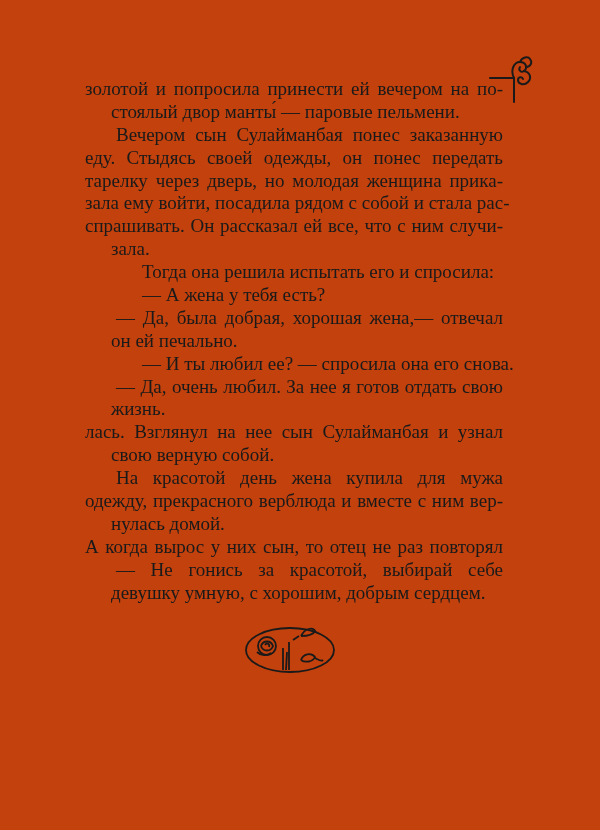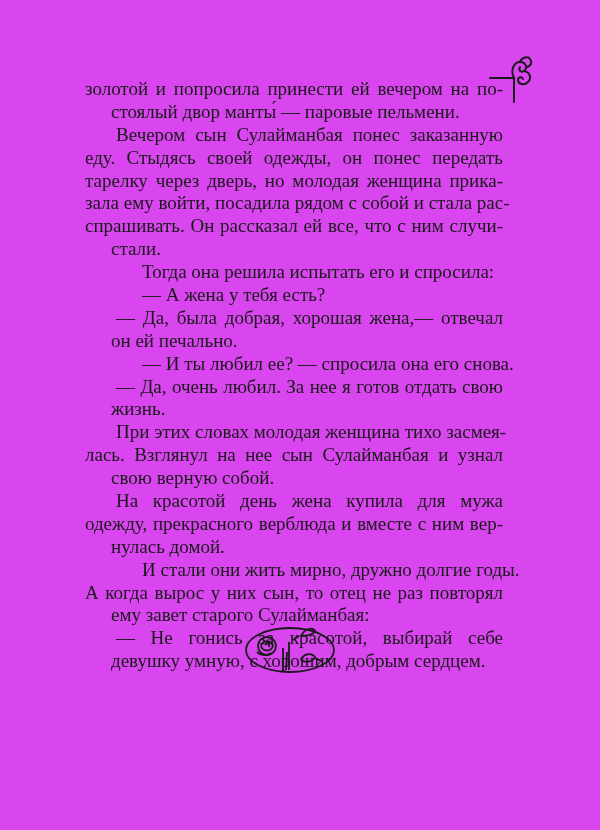--- a/index.html
+++ b/index.html
@@ -1,17 +1,17 @@
 <!DOCTYPE html>
 <html><head>
 <meta charset="utf-8">
 <style>
   html, body { margin: 0; padding: 0; background: #fff; }
   body { width: 600px; height: 830px; position: relative; overflow: hidden; }
-  .page { position: absolute; left: 0; top: 0; width: 600px; height: 830px; background: #d946ef; }
+  .page { position: absolute; left: 0; top: 0; width: 600px; height: 830px; background: #c2410c; }
   .text-block {
     position: absolute; left: 85px; top: 78px; width: 418px;
     font-family: "Liberation Serif", "DejaVu Serif", serif;
     font-size: 19px; color: #1a1a1a;
   }
   .line {
     height: 22.9px; line-height: 22.9px; white-space: nowrap;
     text-align: justify; text-align-last: justify;
     overflow: visible;
   }
@@ -36,37 +36,34 @@
   </svg>
 
   <div class="text-block" id="text-block">
       <div class="line">золотой и попросила принести ей вечером на по-</div>
       <div class="line last">стоялый двор манты́ — паровые пельмени.</div>
       <div class="line indent">Вечером сын Сулайманбая понес заказанную</div>
       <div class="line">еду. Стыдясь своей одежды, он понес передать</div>
       <div class="line">тарелку через дверь, но молодая женщина прика-</div>
       <div class="line">зала ему войти, посадила рядом с собой и стала рас-</div>
       <div class="line">спрашивать. Он рассказал ей все, что с ним случи-</div>
-      <div class="line last">стали.</div>
+      <div class="line last">зала.</div>
       <div class="line indent last">Тогда она решила испытать его и спросила:</div>
       <div class="line indent last">— А жена у тебя есть?</div>
       <div class="line indent">— Да, была добрая, хорошая жена,— отвечал</div>
       <div class="line last">он ей печально.</div>
       <div class="line indent last">— И ты любил ее? — спросила она его снова.</div>
       <div class="line indent">— Да, очень любил. За нее я готов отдать свою</div>
       <div class="line last">жизнь.</div>
-      <div class="line indent">При этих словах молодая женщина тихо засмея-</div>
       <div class="line">лась. Взглянул на нее сын Сулайманбая и узнал</div>
       <div class="line last">свою верную собой.</div>
       <div class="line indent">На красотой день жена купила для мужа</div>
       <div class="line">одежду, прекрасного верблюда и вместе с ним вер-</div>
       <div class="line last">нулась домой.</div>
-      <div class="line indent last">И стали они жить мирно, дружно долгие годы.</div>
       <div class="line">А когда вырос у них сын, то отец не раз повторял</div>
-      <div class="line last">ему завет старого Сулайманбая:</div>
       <div class="line indent">— Не гонись за красотой, выбирай себе</div>
       <div class="line last">девушку умную, с хорошим, добрым сердцем.</div>
     </div>
 
   <svg class="ornament-bottom" viewBox="0 0 95 52">
     <g fill="none" stroke="#1a1a1a" stroke-width="1.8">
       <ellipse cx="47" cy="28" rx="44" ry="22"></ellipse>
       <circle cx="24" cy="24" r="9"></circle>
       <path d="M18 24 C 20 18, 28 18, 30 24 C 28 30, 20 30, 18 24"></path>
       <path d="M22 23 C 24 20, 27 22, 26 25"></path>

